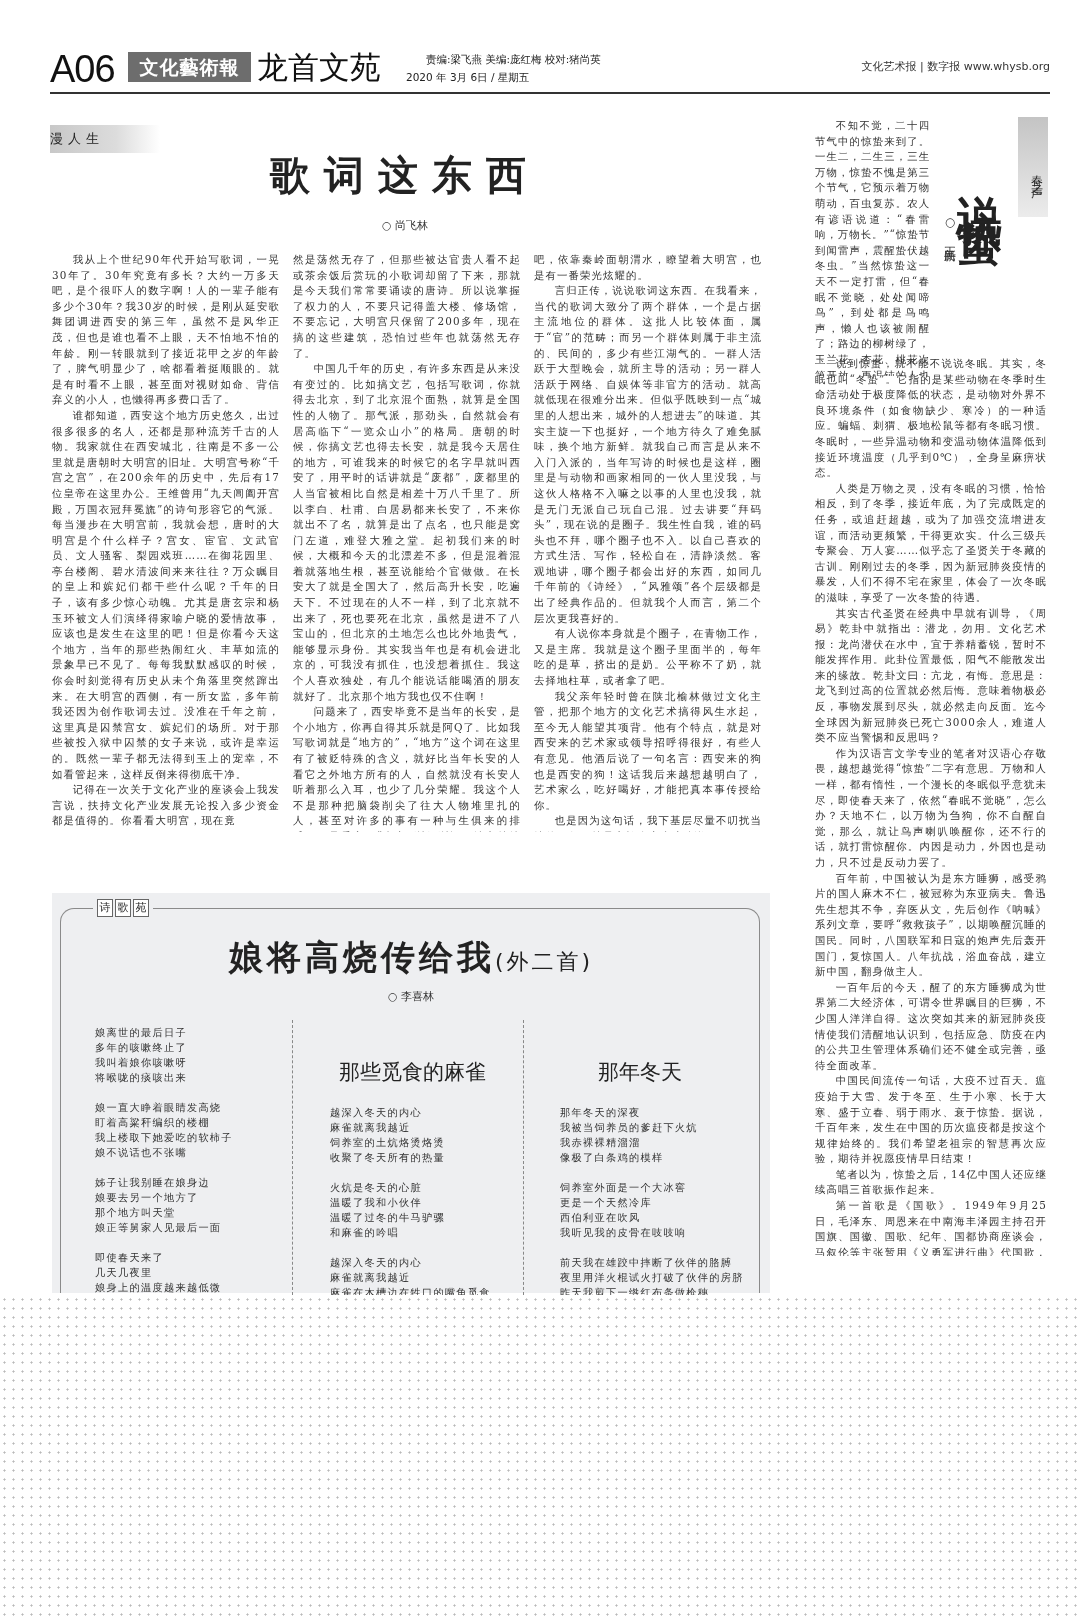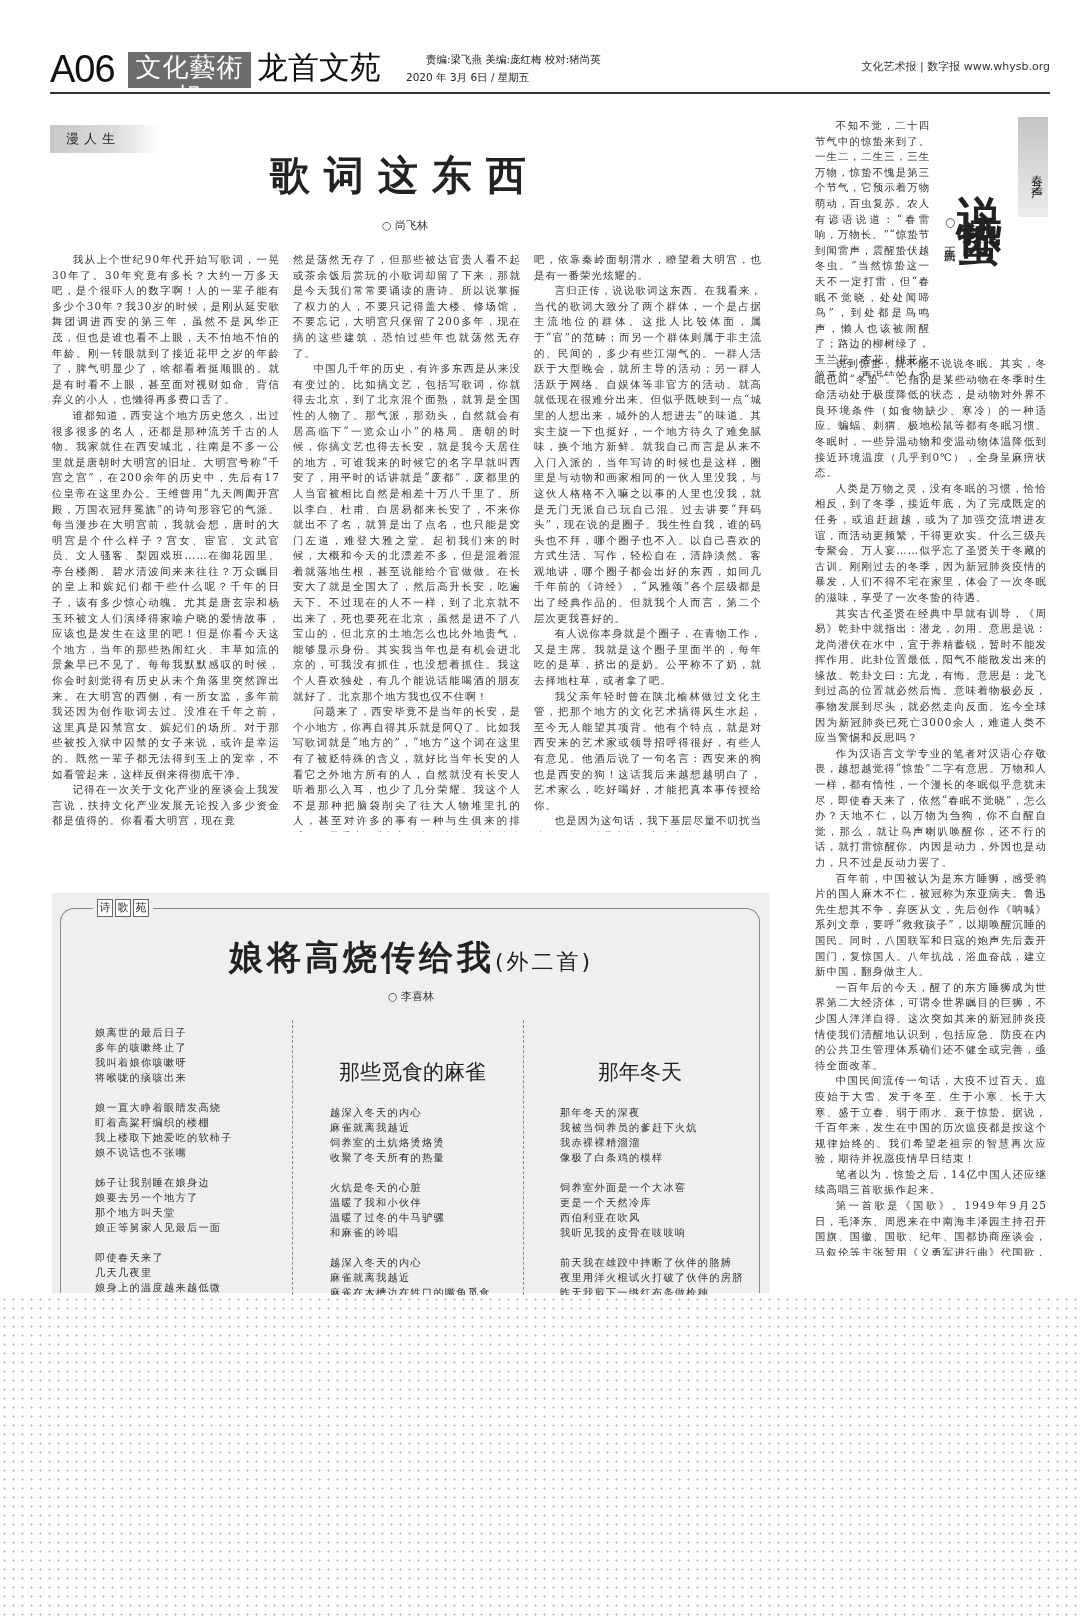--- a/index.html
+++ b/index.html
@@ -2,29 +2,29 @@
 <html><head>
 <meta charset="utf-8">
 <style>
   * { box-sizing: border-box; margin: 0; padding: 0; }
   html, body { width: 1080px; height: 1619px; background: #ffffff; overflow: hidden; }
   body { position: relative; font-family: "DejaVu Serif", serif; color: #2a2a2a; }
 
   
   .masthead { position: absolute; left: 50px; top: 45px; width: 1000px; height: 48px; }
   .mh-page { position: absolute; left: 0; top: 4px; font-family: "Liberation Sans", sans-serif; font-size: 38px; color: #111; letter-spacing: -1px; line-height: 40px; }
-  .mh-paper { position: absolute; left: 78px; top: 7px; width: 123px; height: 36px; background: #6d6d6d; color: #fff; font-size: 26px; line-height: 30px; text-align: center; font-family: "DejaVu Serif", serif; letter-spacing: 1px; }
+  .mh-paper { position: absolute; left: 78px; top: 7px; width: 123px; height: 30px; background: #6d6d6d; color: #fff; font-size: 19px; line-height: 30px; text-align: center; font-family: "DejaVu Serif", serif; letter-spacing: 1px; font-weight: bold; }
   .mh-section { position: absolute; left: 207px; top: 3px; font-family: "DejaVu Sans", sans-serif; font-size: 31px; color: #111; line-height: 38px; }
   .mh-credits { position: absolute; left: 356px; top: 8px; font-family: "DejaVu Sans", sans-serif; font-size: 10.5px; color: #222; white-space: nowrap; margin-left: 20px; }
   .mh-date { position: absolute; left: 356px; top: 26px; font-family: "DejaVu Sans", sans-serif; font-size: 10.5px; color: #222; white-space: nowrap; }
   .mh-site { position: absolute; right: 0; top: 14px; font-family: "DejaVu Sans", sans-serif; font-size: 11px; color: #333; white-space: nowrap; }
   .mh-rule { position: absolute; left: 50px; top: 92px; width: 1000px; height: 2px; background: #333; }
 
   
-  .section-tag { position: absolute; left: 50px; top: 125px; width: 110px; height: 28px; background: linear-gradient(to right, #c8c8c8 0%, #dcdcdc 60%, #ffffff 100%); font-size: 13px; line-height: 28px; padding-left: 16px; letter-spacing: 5px; color: #222; }
+  .section-tag { position: absolute; left: 50px; top: 125px; width: 110px; height: 28px; background: linear-gradient(to right, #c8c8c8 0%, #dcdcdc 60%, #ffffff 100%); font-size: 13px; line-height: 28px; letter-spacing: 5px; color: #222; }
 
   .article-title { position: absolute; left: 50px; top: 148px; width: 710px; text-align: center; font-family: "DejaVu Serif", serif; font-size: 40px; letter-spacing: 14px; font-weight: bold; color: #222; }
   .byline { position: absolute; left: 50px; top: 218px; width: 710px; text-align: center; font-family: "DejaVu Sans", sans-serif; font-size: 11px; color: #333; }
 
   
   .col { position: absolute; font-family: "DejaVu Serif", serif; font-size: 10.4px; line-height: 15.6px; color: #333; text-align: justify; letter-spacing: 1.1px; }
   .col p { text-indent: 2em; }
   .col p.cont { text-indent: 0; }
   .col-1 { left: 52px; top: 252px; width: 228px; height: 580px; overflow: hidden; }
   .col-2 { left: 293px; top: 252px; width: 228px; height: 580px; overflow: hidden; }
@@ -95,21 +95,21 @@
 
 <div class="r-tag">春之声</div>
 <div class="r-title">说惊蛰</div>
 <div class="r-byline">○ 王新民</div>
 <div class="col col-r-top">
   <p>不知不觉，二十四节气中的惊蛰来到了。一生二，二生三，三生万物，惊蛰不愧是第三个节气，它预示着万物萌动，百虫复苏。农人有谚语说道：“春雷响，万物长。”“惊蛰节到闻雷声，震醒蛰伏越冬虫。”当然惊蛰这一天不一定打雷，但“春眠不觉晓，处处闻啼鸟”，到处都是鸟鸣声，懒人也该被闹醒了；路边的柳树绿了，玉兰花、杏花、桃花次第开放，再迟钝的人也会感受到春回大地。</p>
 </div>
 <div class="col col-r-body">
     <p>说到惊蛰，就不能不说说冬眠。其实，冬眠也叫“冬蛰”。它指的是某些动物在冬季时生命活动处于极度降低的状态，是动物对外界不良环境条件（如食物缺少、寒冷）的一种适应。蝙蝠、刺猬、极地松鼠等都有冬眠习惯。冬眠时，一些异温动物和变温动物体温降低到接近环境温度（几乎到0℃），全身呈麻痹状态。</p>
     <p>人类是万物之灵，没有冬眠的习惯，恰恰相反，到了冬季，接近年底，为了完成既定的任务，或追赶超越，或为了加强交流增进友谊，而活动更频繁，干得更欢实。什么三级兵专聚会、万人宴……似乎忘了圣贤关于冬藏的古训。刚刚过去的冬季，因为新冠肺炎疫情的暴发，人们不得不宅在家里，体会了一次冬眠的滋味，享受了一次冬蛰的待遇。</p>
-    <p>其实古代圣贤在经典中早就有训导，《周易》乾卦中就指出：潜龙，勿用。意思是说：龙尚潜伏在水中，宜于养精蓄锐，暂时不能发挥作用。此卦位置最低，阳气不能散发出来的缘故。乾卦文曰：亢龙，有悔。意思是：龙飞到过高的位置就必然后悔。意味着物极必反，事物发展到尽头，就必然走向反面。迄今全球因为新冠肺炎已死亡3000余人，难道人类不应当警惕和反思吗？</p>
+    <p>其实古代圣贤在经典中早就有训导，《周易》乾卦中就指出：潜龙，勿用。文化艺术报：龙尚潜伏在水中，宜于养精蓄锐，暂时不能发挥作用。此卦位置最低，阳气不能散发出来的缘故。乾卦文曰：亢龙，有悔。意思是：龙飞到过高的位置就必然后悔。意味着物极必反，事物发展到尽头，就必然走向反面。迄今全球因为新冠肺炎已死亡3000余人，难道人类不应当警惕和反思吗？</p>
     <p>作为汉语言文学专业的笔者对汉语心存敬畏，越想越觉得“惊蛰”二字有意思。万物和人一样，都有惰性，一个漫长的冬眠似乎意犹未尽，即使春天来了，依然“春眠不觉晓”，怎么办？天地不仁，以万物为刍狗，你不自醒自觉，那么，就让鸟声喇叭唤醒你，还不行的话，就打雷惊醒你。内因是动力，外因也是动力，只不过是反动力罢了。</p>
     <p>百年前，中国被认为是东方睡狮，感受鸦片的国人麻木不仁，被冠称为东亚病夫。鲁迅先生想其不争，弃医从文，先后创作《呐喊》系列文章，要呼“救救孩子”，以期唤醒沉睡的国民。同时，八国联军和日寇的炮声先后轰开国门，复惊国人。八年抗战，浴血奋战，建立新中国，翻身做主人。</p>
     <p>一百年后的今天，醒了的东方睡狮成为世界第二大经济体，可谓令世界瞩目的巨狮，不少国人洋洋自得。这次突如其来的新冠肺炎疫情使我们清醒地认识到，包括应急、防疫在内的公共卫生管理体系确们还不健全或完善，亟待全面改革。</p>
     <p>中国民间流传一句话，大疫不过百天。瘟疫始于大雪、发于冬至、生于小寒、长于大寒、盛于立春、弱于雨水、衰于惊蛰。据说，千百年来，发生在中国的历次瘟疫都是按这个规律始终的。我们希望老祖宗的智慧再次应验，期待并祝愿疫情早日结束！</p>
     <p>笔者以为，惊蛰之后，14亿中国人还应继续高唱三首歌振作起来。</p>
     <p>第一首歌是《国歌》。1949年9月25日，毛泽东、周恩来在中南海丰泽园主持召开国旗、国徽、国歌、纪年、国都协商座谈会，马叙伦等主张暂用《义勇军进行曲》代国歌，徐悲鸿、郭沫若等许多委员表示赞成。因原歌词有“中华民族到了最危险的时候”等历史性的词句，郭沫若、田汉等建议将歌词修改一下。但某老的辛劳大搞人张品去和董多建议</p>
   </div>
 
 <div class="poem-box"></div>
 <div class="poem-frame"></div>

